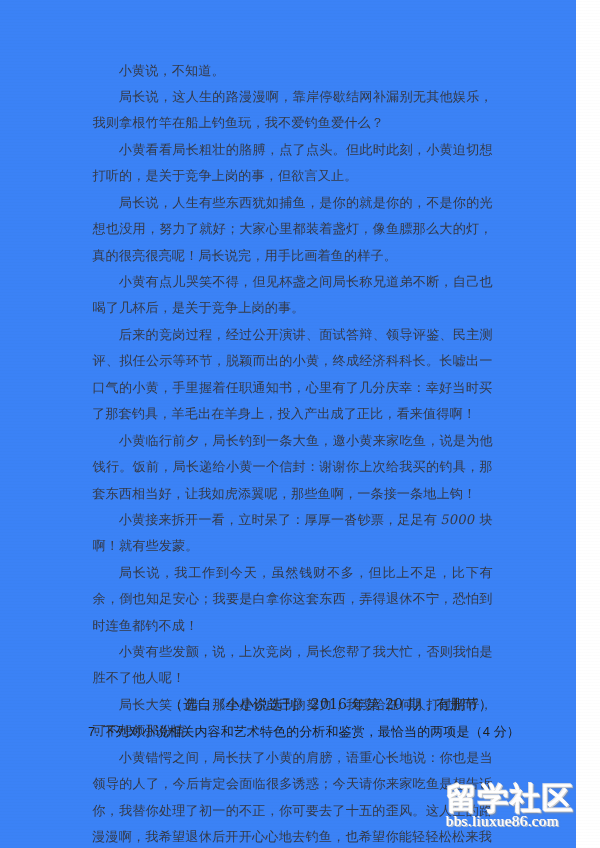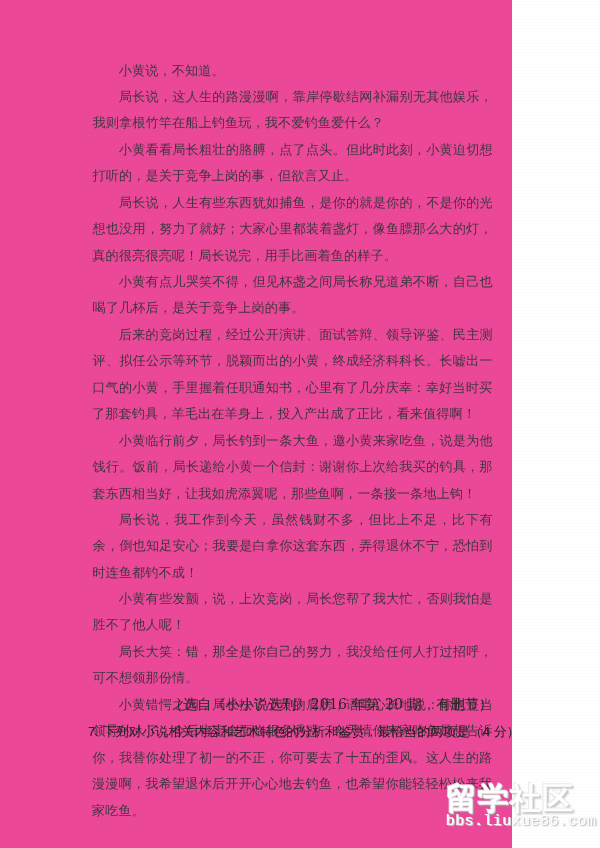--- a/index.html
+++ b/index.html
@@ -11,23 +11,23 @@
     width: 600px;
     height: 848px;
     position: relative;
     overflow: hidden;
     font-family: "DejaVu Serif", "Liberation Serif", serif;
   }
 
   #page {
     position: absolute;
     left: 0; top: 0;
-    width: 512px;
+    width: 576px;
     height: 848px;
-    background: #ec4899;
+    background: #3b82f6;
   }
 
   
   #body-text {
     position: absolute;
     left: 93px;
     top: 58px;
     width: 400px;
   }
 
@@ -100,21 +100,21 @@
     color: #ffffff;
     text-shadow:
        1px 1px 0 #cfcfcf,
       -1px -1px 0 #e8e8e8,
        2px 2px 2px rgba(140,140,140,0.55);
     white-space: nowrap;
   }
   #watermark .wm-sub {
     display: block;
     margin-top: -2px;
-    font-family: Liberation Mono, monospace;
+    font-family: Liberation Serif, serif;
     font-size: 15px;
     line-height: 17px;
     letter-spacing: 0.4px;
     color: #ffffff;
     text-shadow:
        1px 1px 0 #c9c9c9,
       -0.5px -0.5px 0 #ededed,
        1px 1px 2px rgba(150,150,150,0.5);
     white-space: nowrap;
   }
@@ -136,20 +136,21 @@
 <div id="page">
 
   <div id="body-text">
     <p class="para scan">小黄说，不知道。</p>
     <p class="para scan">局长说，这人生的路漫漫啊，靠岸停歇结网补漏别无其他娱乐，我则拿根竹竿在船上钓鱼玩，我不爱钓鱼爱什么？</p>
     <p class="para scan">小黄看看局长粗壮的胳膊，点了点头。但此时此刻，小黄迫切想打听的，是关于竞争上岗的事，但欲言又止。</p>
     <p class="para scan">局长说，人生有些东西犹如捕鱼，是你的就是你的，不是你的光想也没用，努力了就好；大家心里都装着盏灯，像鱼膘那么大的灯，真的很亮很亮呢！局长说完，用手比画着鱼的样子。</p>
     <p class="para scan">小黄有点儿哭笑不得，但见杯盏之间局长称兄道弟不断，自己也喝了几杯后，是关于竞争上岗的事。</p>
     <p class="para scan">后来的竞岗过程，经过公开演讲、面试答辩、领导评鉴、民主测评、拟任公示等环节，脱颖而出的小黄，终成经济科科长。长嘘出一口气的小黄，手里握着任职通知书，心里有了几分庆幸：幸好当时买了那套钓具，羊毛出在羊身上，投入产出成了正比，看来值得啊！</p>
     <p class="para scan">小黄临行前夕，局长钓到一条大鱼，邀小黄来家吃鱼，说是为他饯行。饭前，局长递给小黄一个信封：谢谢你上次给我买的钓具，那套东西相当好，让我如虎添翼呢，那些鱼啊，一条接一条地上钩！</p>
+    <p class="para scan">小黄接来拆开一看，立时呆了：厚厚一沓钞票，足足有 5000 块啊！就有些发蒙。</p>
     <p class="para scan">局长说，我工作到今天，虽然钱财不多，但比上不足，比下有余，倒也知足安心；我要是白拿你这套东西，弄得退休不宁，恐怕到时连鱼都钓不成！</p>
     <p class="para scan">小黄有些发颤，说，上次竞岗，局长您帮了我大忙，否则我怕是胜不了他人呢！</p>
     <p class="para scan">局长大笑：错，那全是你自己的努力，我没给任何人打过招呼，可不想领那份情。</p>
     <p class="para scan">小黄错愕之间，局长扶了小黄的肩膀，语重心长地说：你也是当领导的人了，今后肯定会面临很多诱惑；今天请你来家吃鱼是想告诉你，我替你处理了初一的不正，你可要去了十五的歪风。这人生的路漫漫啊，我希望退休后开开心心地去钓鱼，也希望你能轻轻松松来我家吃鱼。</p>
 
   </div>
 
   <div id="citation">（选自《小小说选刊》2016 年第 20 期，有删节）</div>
 
   <div id="question">7. 下列对小说相关内容和艺术特色的分析和鉴赏，最恰当的两项是（4 分）</div>

